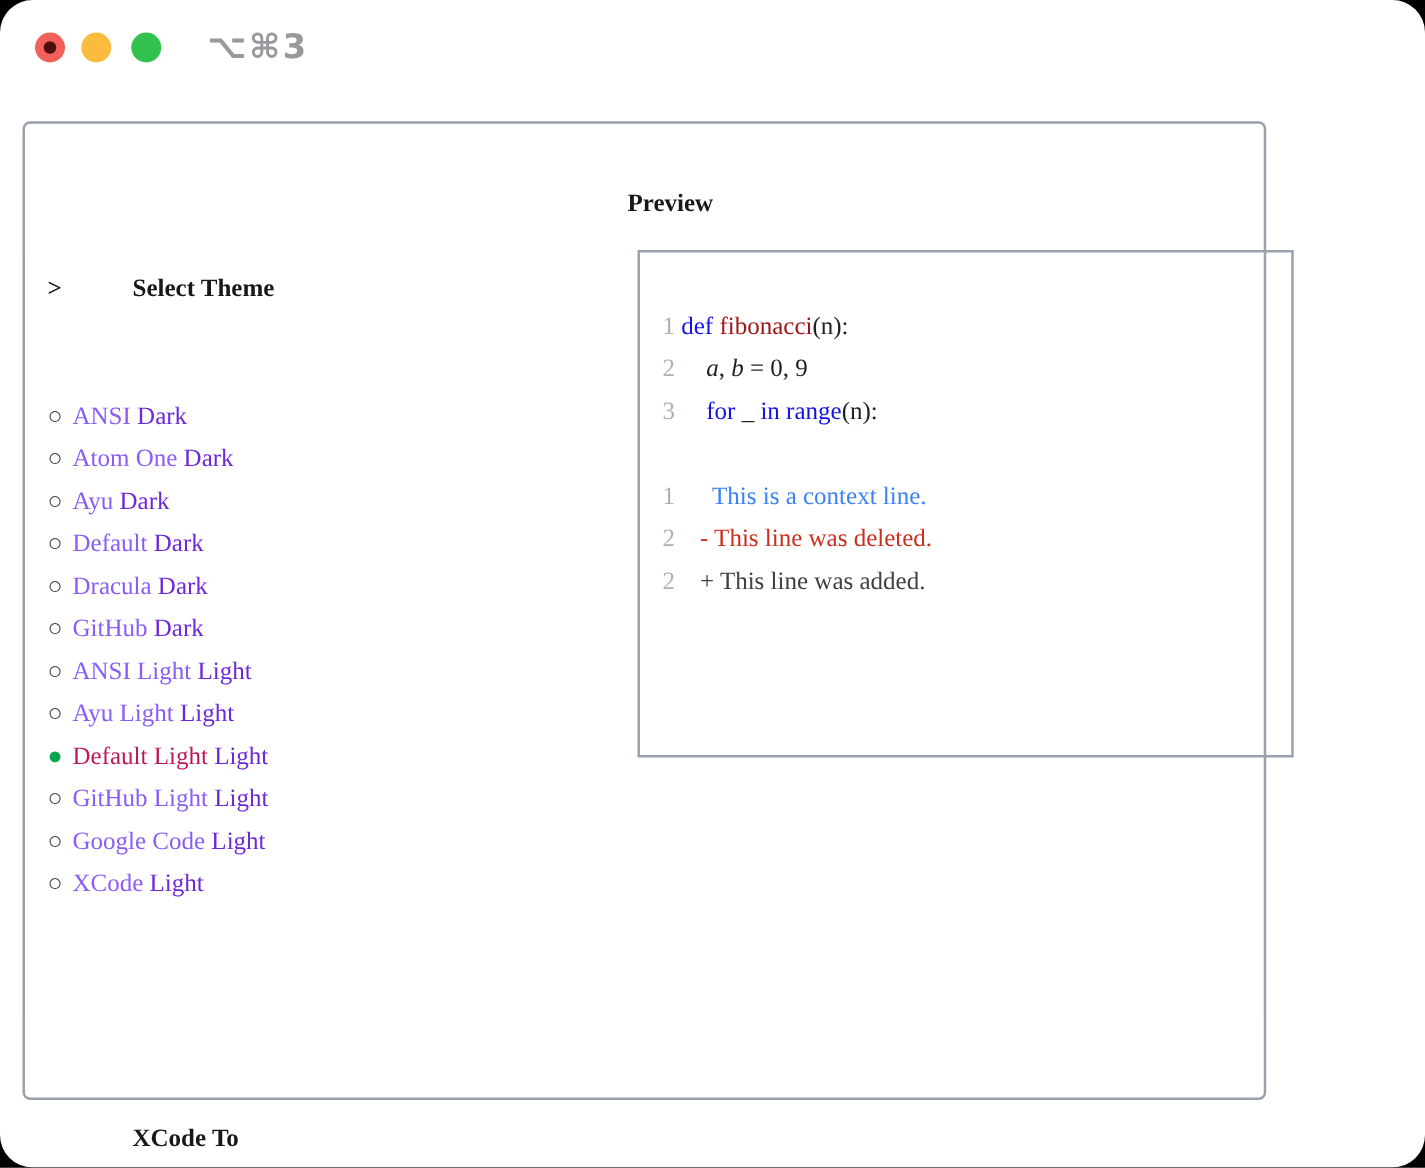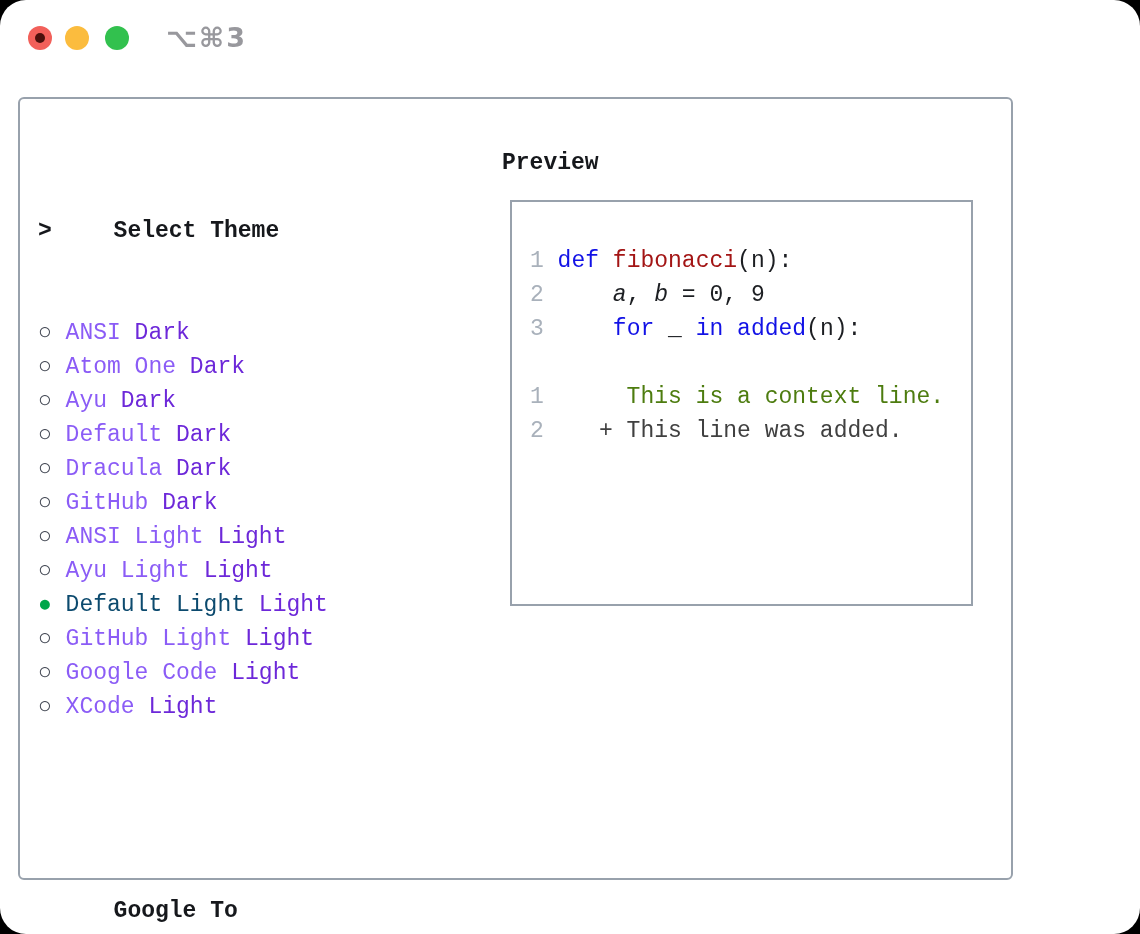--- a/index.html
+++ b/index.html
@@ -12,45 +12,45 @@
   .tl-red .dot{position:absolute;left:7px;top:7px;width:10px;height:10px;border-radius:50%;background:#4b100c;}
   .tl-yellow{left:65px;top:26px;background:#fbbc3e;}
   .tl-green{left:105px;top:26px;background:#32c14e;}
   .wtitle{position:absolute;left:166px;top:22px;font-family:"DejaVu Sans","Liberation Sans",sans-serif;
           font-size:27px;font-weight:600;color:#98989d;letter-spacing:2px;}
 
   
   .panel{position:absolute;left:18px;top:97px;width:991px;height:779px;
          border:2px solid #98a1ac;border-radius:6px;background:#fff;}
 
-  .mono{font-family:Liberation Mono, monospace;font-size:23px;line-height:34px;color:#24262b;}
+  .mono{font-family:Liberation Serif, serif;font-size:20px;line-height:34px;color:#24262b;}
 
   
   .left{position:absolute;left:18px;top:47px;white-space:pre;}
   .row{height:34px;}
   .gap{height:34px;}
   .prompt{display:inline-block;width:2ch;color:#16181c;font-weight:bold;}
   .bullet{display:inline-block;width:2ch;color:#3f4450;}
   .bullet.sel{color:#00a64a;}
   .bold{font-weight:bold;color:#16181c;margin-left:48px;}
   .tname{color:#8b5cf6;}
-  .tname.sel{color:#0c4a6e;margin-top:11px;}
+  .tname.sel{color:#be185d;margin-top:11px;}
   .tvariant{color:#6d28d9;}
 
   
   .preview-label{position:absolute;left:482px;top:47px;height:34px;font-weight:bold;color:#16181c;}
-  .pbox{position:absolute;left:490px;top:101px;width:463px;height:406px;box-sizing:border-box;
+  .pbox{position:absolute;left:490px;top:101px;width:525px;height:406px;box-sizing:border-box;
         border:2px solid #98a1ac;padding:42px 0 0 18px;overflow:hidden;}
   .pline{white-space:pre;height:34px;}
   .c-num{color:#a9b1bb;}
   .c-plain{color:#1c1e22;}
   .c-kw{color:#1212e6;}
   .c-fn{color:#a31515;}
   .c-var{color:#1c1e22;font-style:italic;}
-  .c-context{color:#4d7c0f;}
+  .c-context{color:#3b82f6;}
   .c-del{color:#cb2f1e;}
   .c-add{color:#404040;}
 </style>
 </head>
 <body>
 
 <div class="card">
 
   <div>
     <span class="tl tl-red">
@@ -60,30 +60,31 @@
     <span class="tl tl-green"></span>
     <span class="wtitle">⌥⌘3</span>
   </div>
 
   <div class="panel">
 
     <div class="left mono">
       <div class="row"><span class="prompt">&gt;</span><span class="bold">Select Theme</span></div>
       <div><div class="row"><span class="bullet">○</span><span class="tname">ANSI </span><span class="tvariant">Dark</span></div><div class="row"><span class="bullet">○</span><span class="tname">Atom One </span><span class="tvariant">Dark</span></div><div class="row"><span class="bullet">○</span><span class="tname">Ayu </span><span class="tvariant">Dark</span></div><div class="row"><span class="bullet">○</span><span class="tname">Default </span><span class="tvariant">Dark</span></div><div class="row"><span class="bullet">○</span><span class="tname">Dracula </span><span class="tvariant">Dark</span></div><div class="row"><span class="bullet">○</span><span class="tname">GitHub </span><span class="tvariant">Dark</span></div><div class="row"><span class="bullet">○</span><span class="tname">ANSI Light </span><span class="tvariant">Light</span></div><div class="row"><span class="bullet">○</span><span class="tname">Ayu Light </span><span class="tvariant">Light</span></div><div class="row"><span class="bullet sel">●</span><span class="tname sel">Default Light </span><span class="tvariant">Light</span></div><div class="row"><span class="bullet">○</span><span class="tname">GitHub Light </span><span class="tvariant">Light</span></div><div class="row"><span class="bullet">○</span><span class="tname">Google Code </span><span class="tvariant">Light</span></div><div class="row"><span class="bullet">○</span><span class="tname">XCode </span><span class="tvariant">Light</span></div></div>
       <div class="gap"></div>
-      <div class="row"><span class="bullet"></span><span class="bold">Google To</span></div>
+      <div class="row"><span class="bullet"></span><span class="bold">XCode To</span></div>
       
       
       
     </div>
 
     <div class="preview-label mono">Preview</div>
     <div class="pbox mono">
         <div class="pline"><span class="c-num">1 </span><span class="c-kw">def</span><span class="c-plain"> </span><span class="c-fn">fibonacci</span><span class="c-plain">(n):</span></div>
         <div class="pline"><span class="c-num">2 </span><span class="c-plain">    </span><span class="c-var">a</span><span class="c-plain">, </span><span class="c-var">b</span><span class="c-plain"> = 0, 9</span></div>
-        <div class="pline"><span class="c-num">3 </span><span class="c-plain">    </span><span class="c-kw">for</span><span class="c-plain"> _ </span><span class="c-kw">in</span><span class="c-plain"> </span><span class="c-kw">added</span><span class="c-plain">(n):</span></div>
+        <div class="pline"><span class="c-num">3 </span><span class="c-plain">    </span><span class="c-kw">for</span><span class="c-plain"> _ </span><span class="c-kw">in</span><span class="c-plain"> </span><span class="c-kw">range</span><span class="c-plain">(n):</span></div>
         <div class="pline"><span class="c-num">  </span></div>
         <div class="pline"><span class="c-num">1 </span><span class="c-context">     This is a context line.</span></div>
+        <div class="pline"><span class="c-num">2 </span><span class="c-del">   - This line was deleted.</span></div>
         <div class="pline"><span class="c-num">2 </span><span class="c-add">   + This line was added.</span></div>
       </div>
 
   </div>
 </div>
 
 </body></html>

